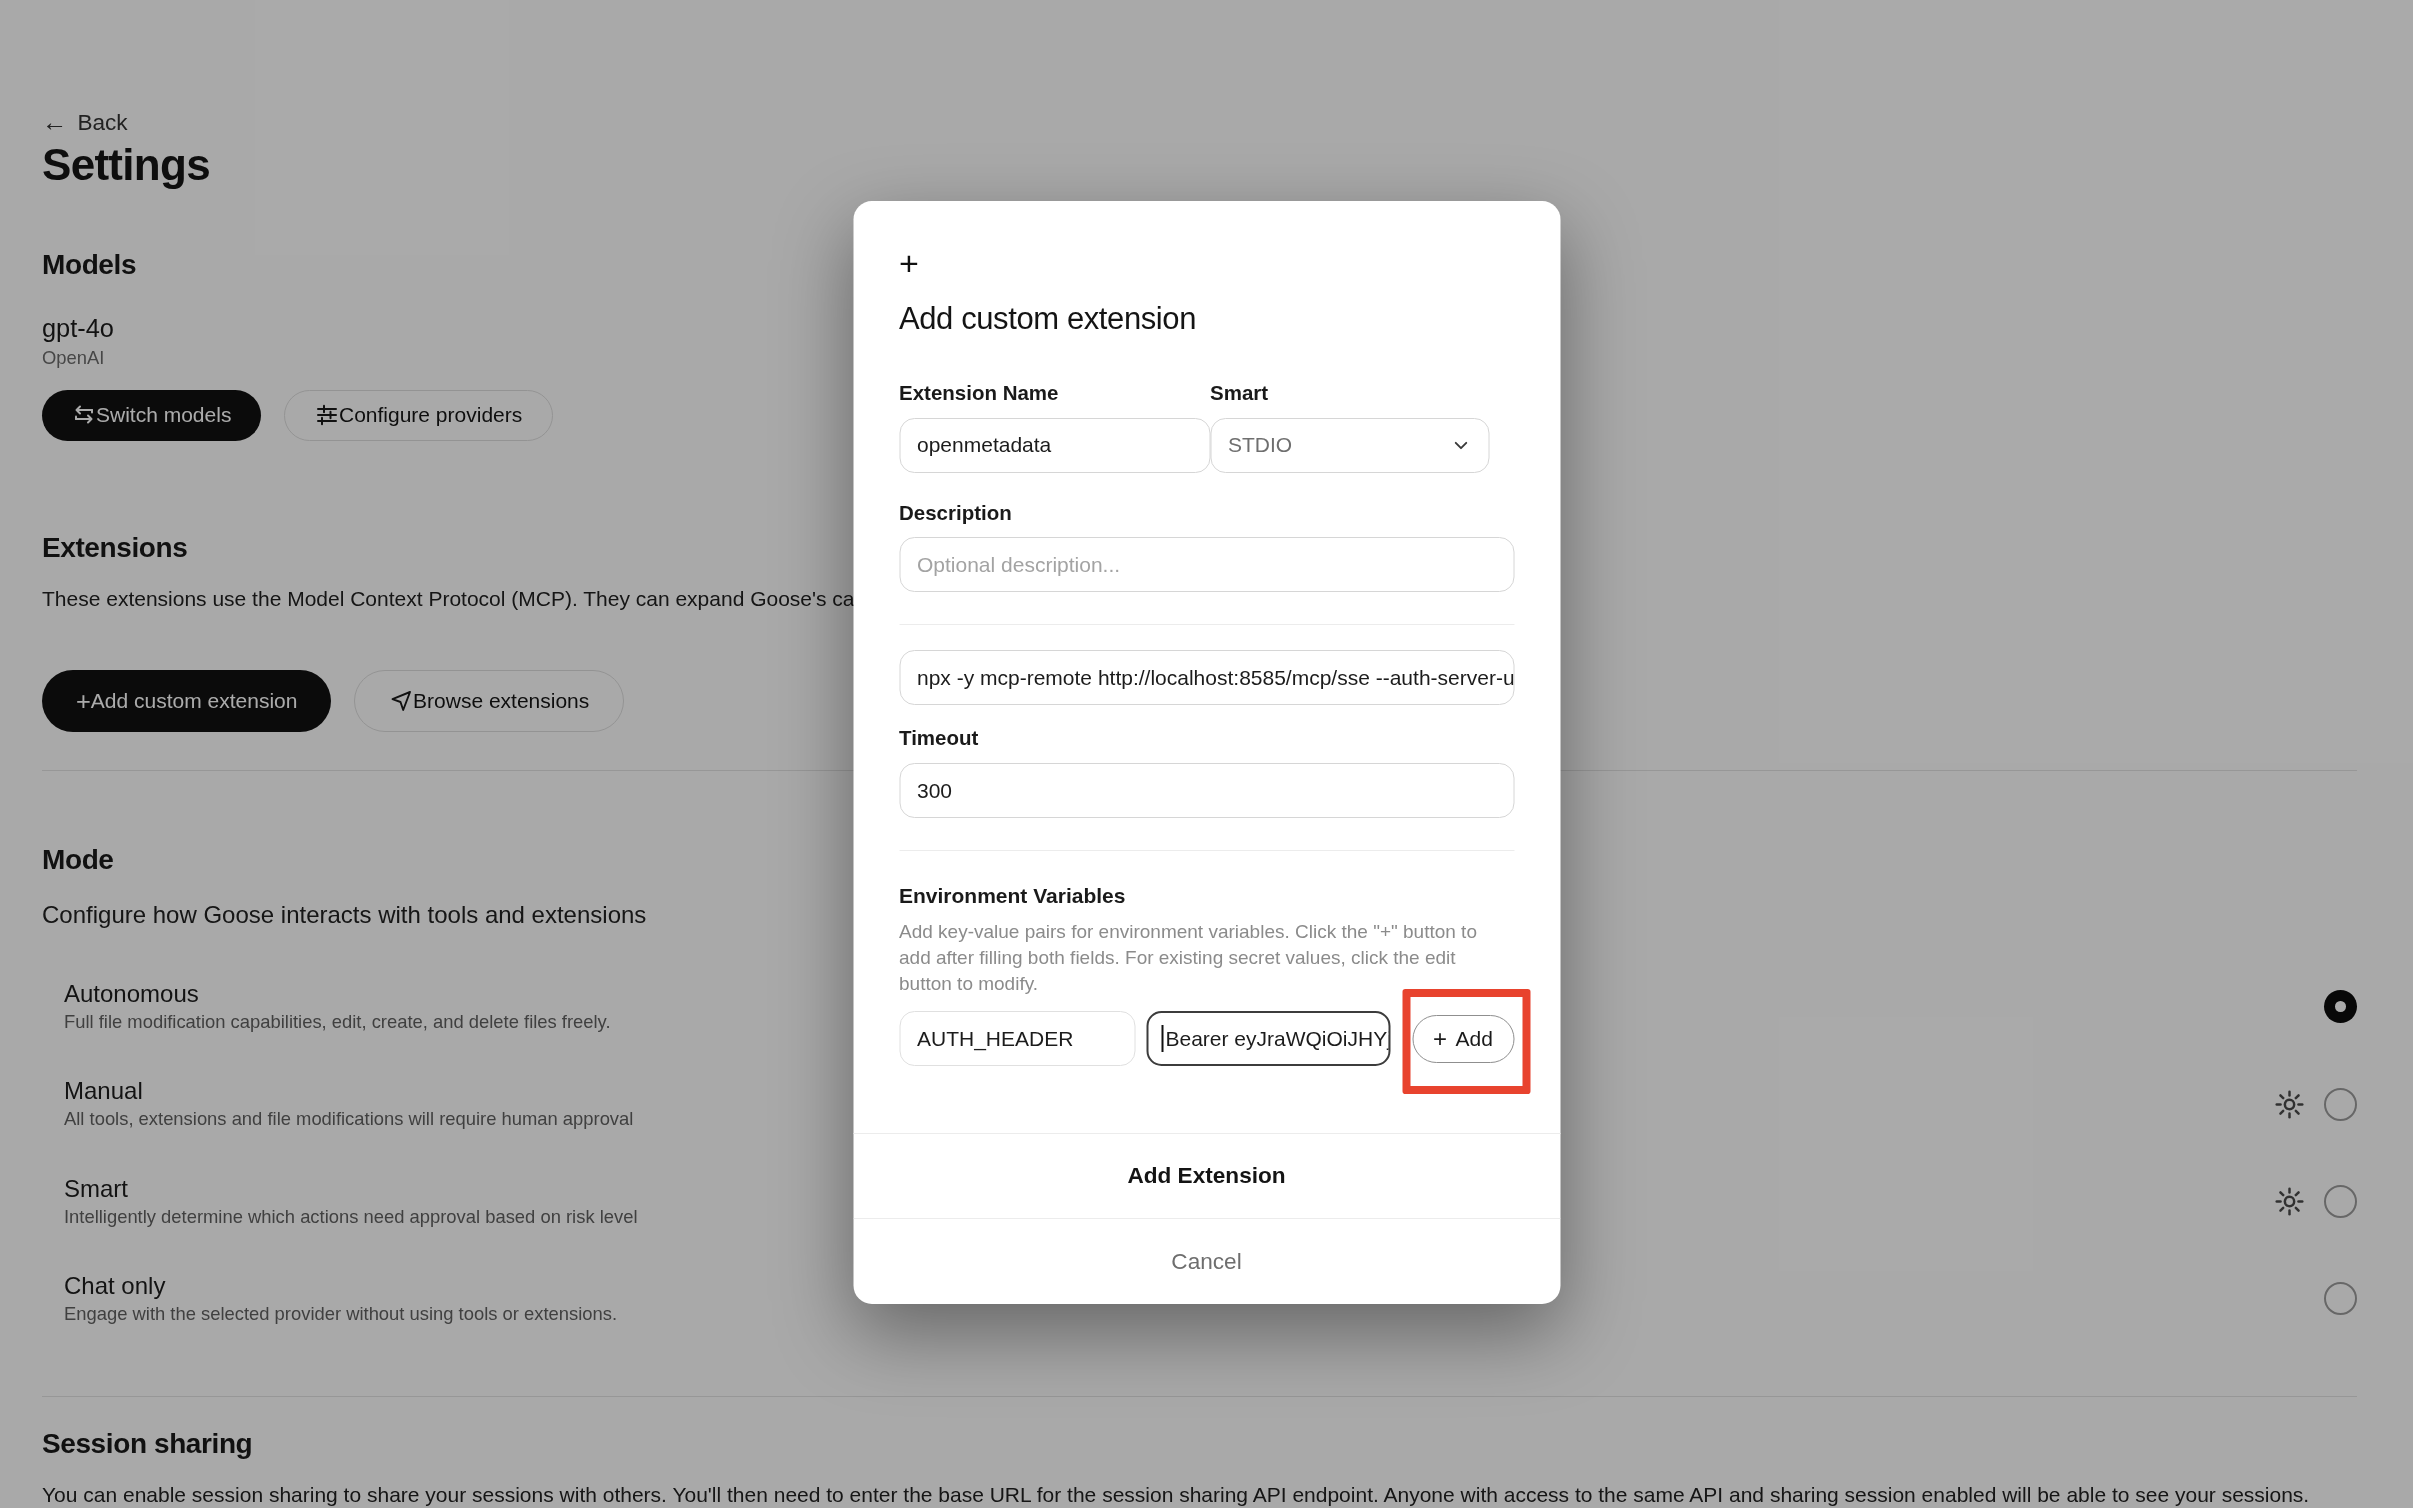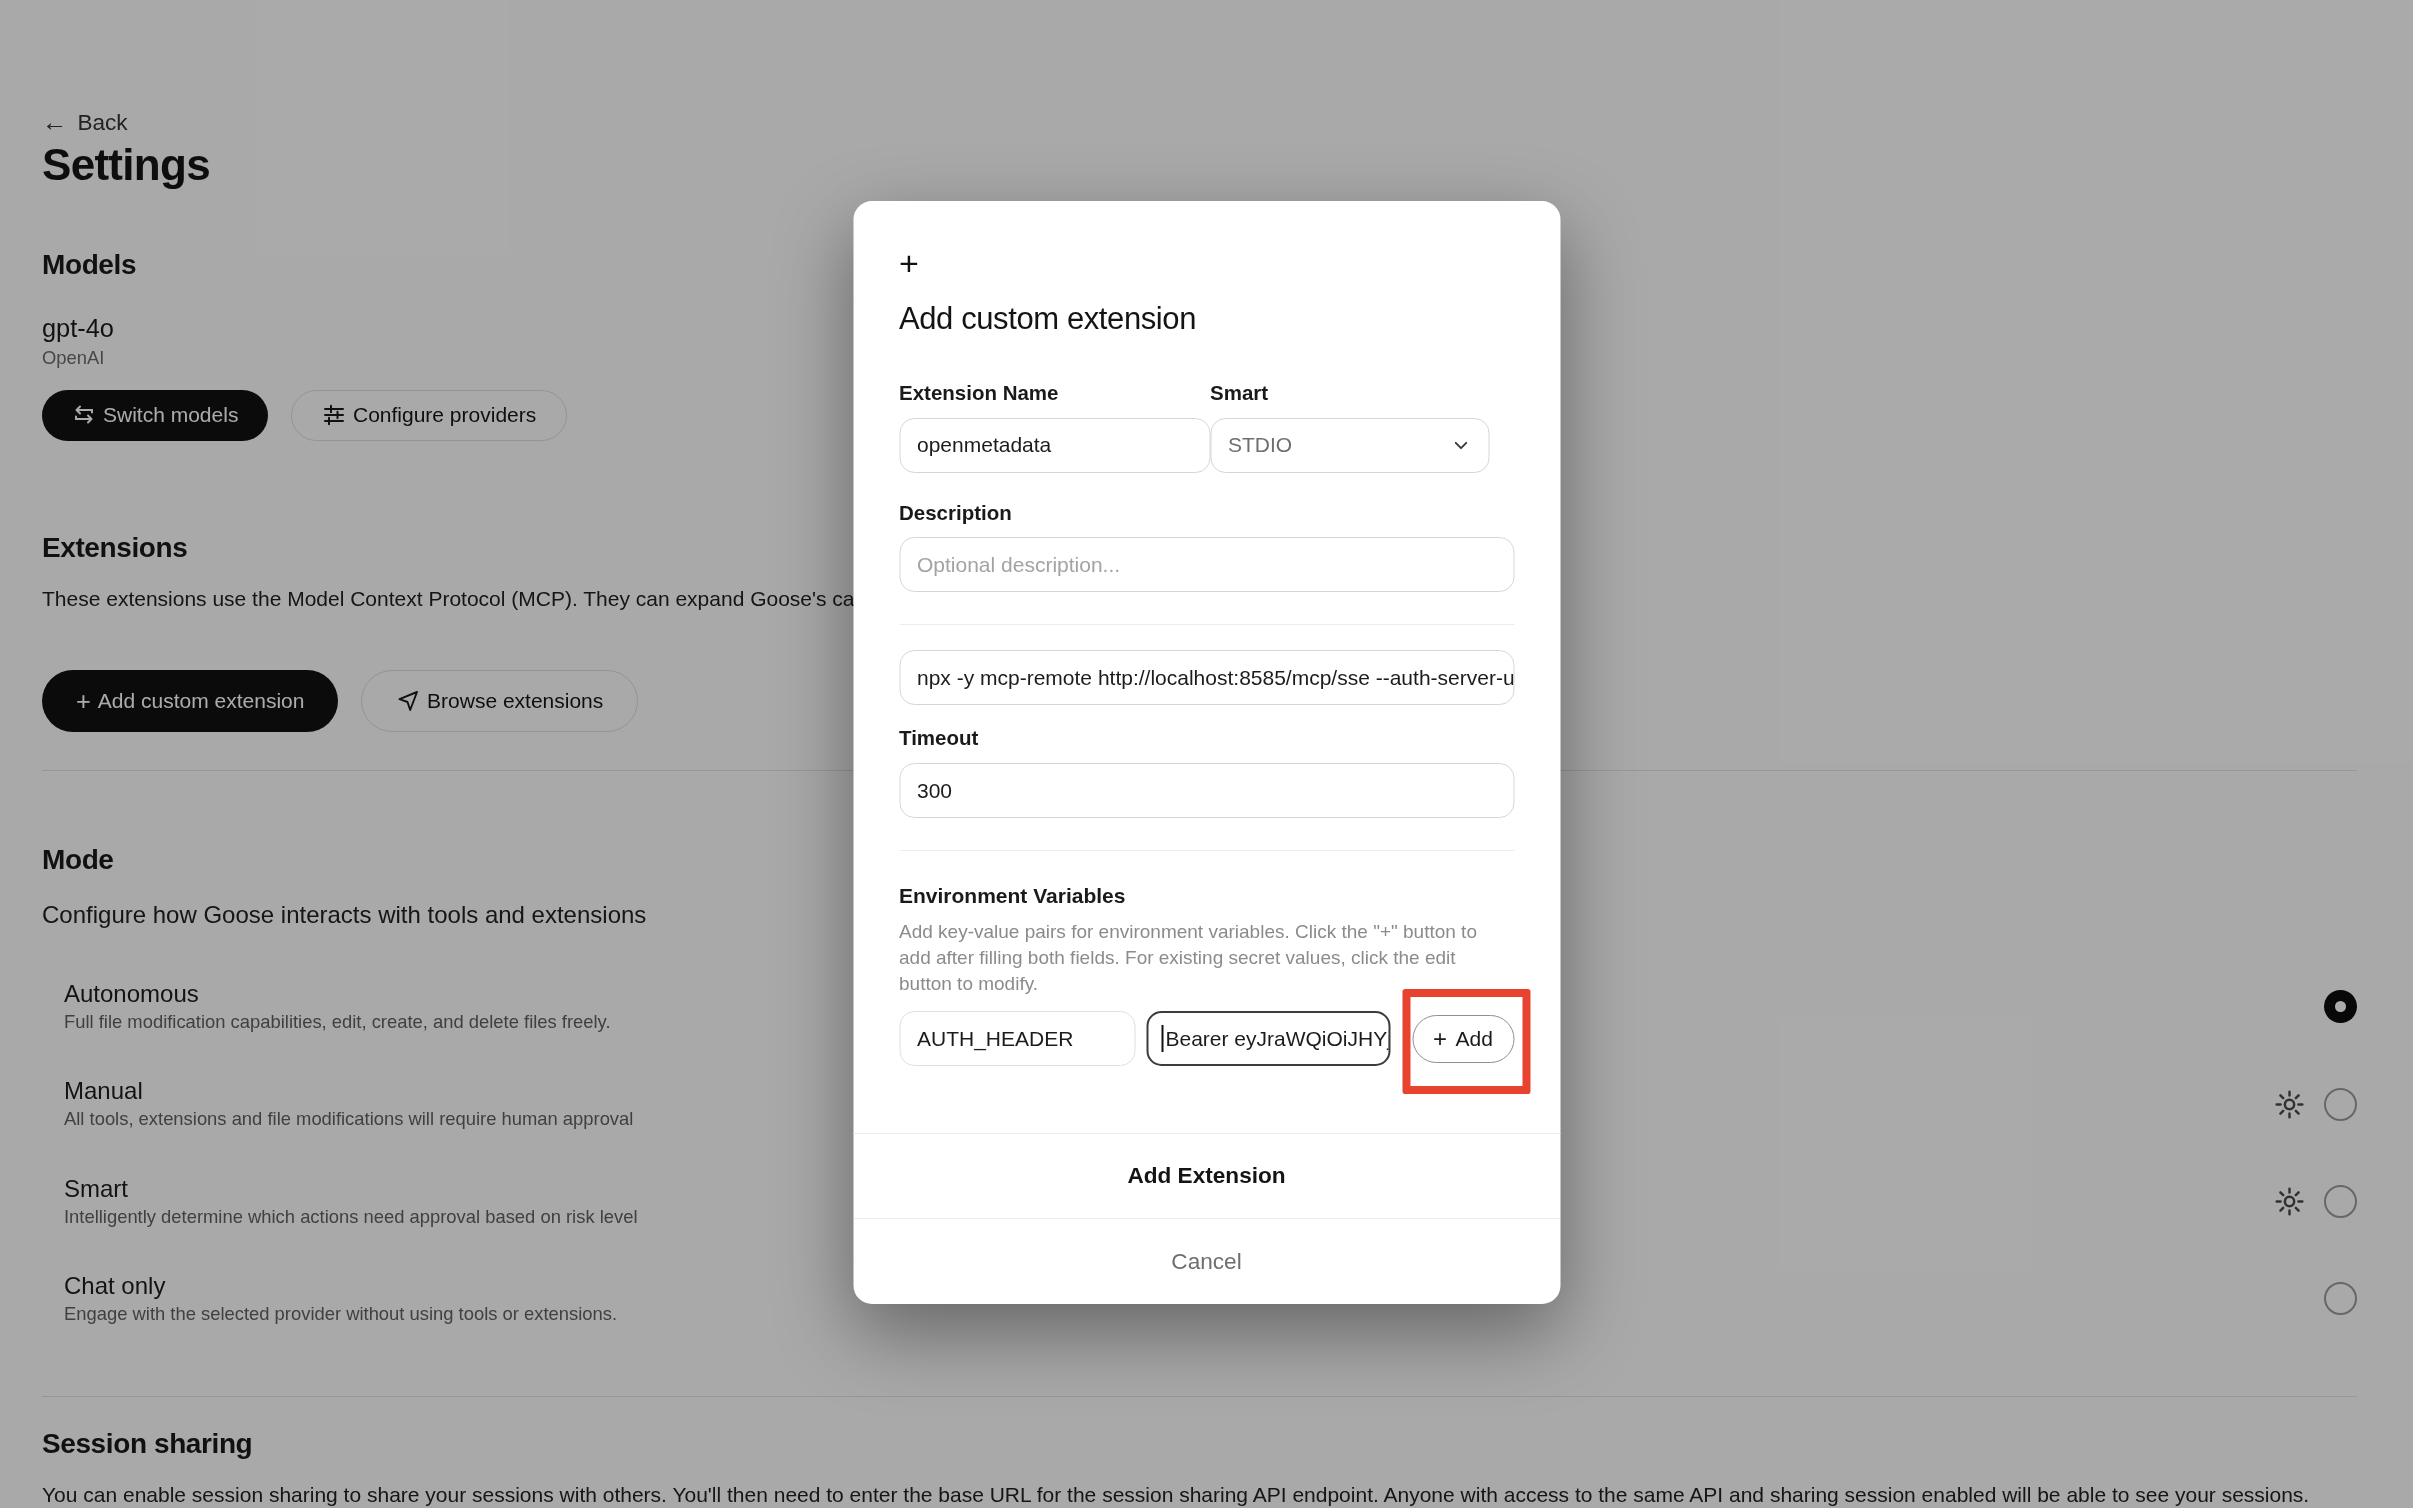--- a/index.html
+++ b/index.html
@@ -18,21 +18,21 @@
 
   .h1 { margin-top:4.2px; font-size:44px; font-weight:700; letter-spacing:-0.7px; color:#161616; line-height:1.15; }
   .h2 { font-size:28px; font-weight:700; letter-spacing:-0.4px; color:#1a1a1a; line-height:1.2; }
 
   .models-h { margin-top:57px; }
   .model-name { margin-top:32px; font-size:25.4px; font-weight:500; color:#1c1c1c; line-height:31px; }
   .model-provider { margin-top:2.8px; font-size:18.4px; color:#6b6b6b; line-height:22.6px; }
 
   .btn-row { display:flex; gap:22.6px; align-items:center; }
   .models-btns { margin-top:20px; }
-  .pill { display:flex; align-items:center; gap:7px; border-radius:706px; font-size:21px;
+  .pill { display:flex; align-items:center; gap:0; border-radius:706px; font-size:21px;
           height:51px; padding:0 30px; width:max-content; cursor:pointer; }
   .pill.dark { background:#111; color:#fff; border:none; }
   .pill.light { background:transparent; color:#161616; border:1.4px solid #dcdcdc; }
   .pill .plus-glyph { font-size:25.4px; font-weight:300; line-height:1; }
   .ext-btns { margin-top:58px; }
   .ext-btns .pill { height:62px; padding:0 34px; }
 
   .ext-h { margin-top:90px; }
   .para { margin-top:21px; font-size:21px; color:#222; line-height:27px; white-space:nowrap; }
 

